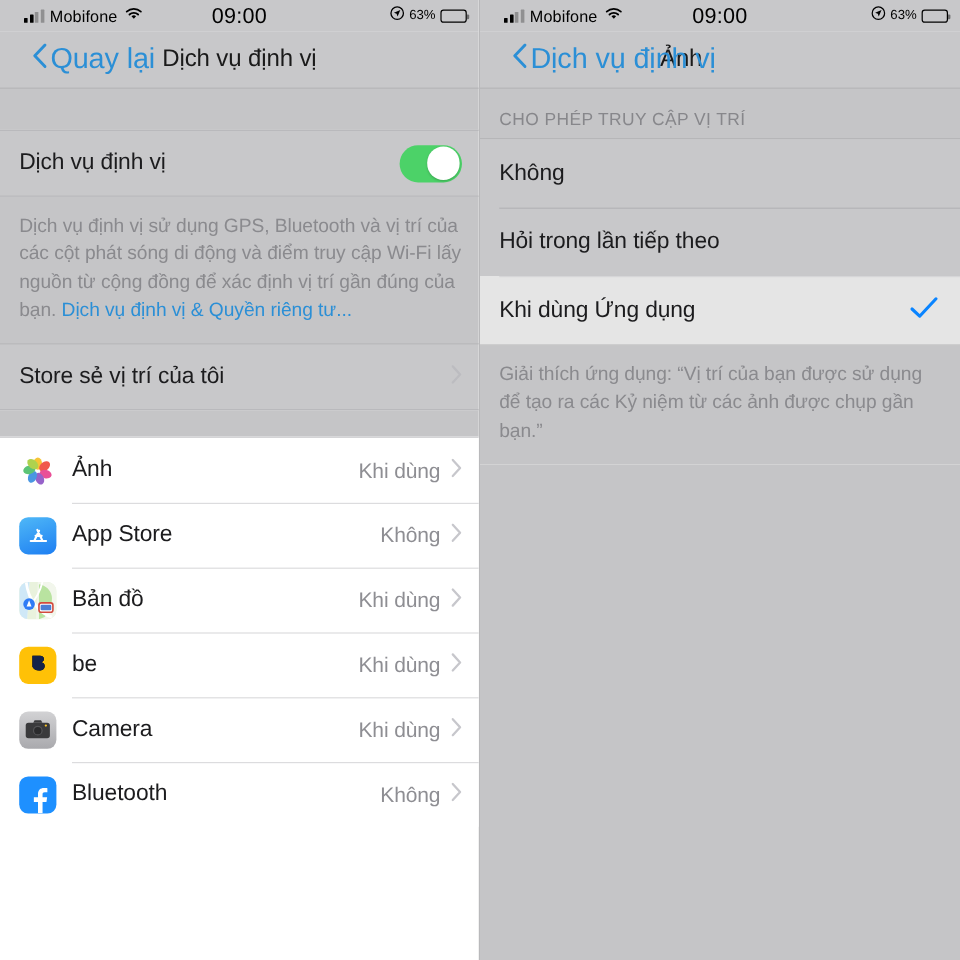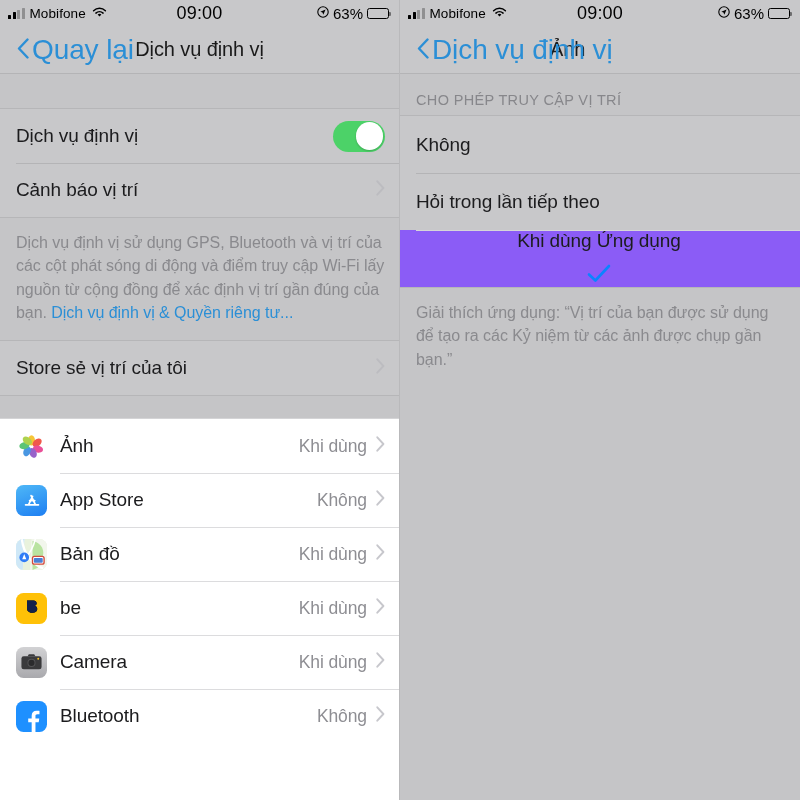--- a/index.html
+++ b/index.html
@@ -10,55 +10,55 @@
     -webkit-font-smoothing:antialiased;
   }
   .screen{ position:relative; width:800px; height:800px; display:flex; }
 
   .panel{ position:relative; width:400px; height:800px; overflow:hidden; background:#ffffff; }
   .panel.left{ border-right:1px solid #b9b9bb; }
 
   
   .statusbar{
     height:26px; background:#c8c8ca; display:flex; align-items:center;
-    padding:0 10px 0 8px; position:relative;
+    padding:0 10px 0 20px; position:relative;
   }
   .sb-left{ display:flex; align-items:center; gap:5px; }
   .sb-signal{ display:flex; align-items:flex-end; gap:1.5px; height:11px; }
   .sb-signal i{ width:3px; background:#000; border-radius:.5px; display:block; }
   .sb-signal i:nth-child(1){ height:4px; }
   .sb-signal i:nth-child(2){ height:6.5px; }
   .sb-signal i:nth-child(3){ height:9px; opacity:.28; }
   .sb-signal i:nth-child(4){ height:11px; opacity:.28; }
   .sb-carrier{ font-size:13.5px; color:#000; letter-spacing:.1px; }
   .sb-wifi{ margin-left:1px; }
   .sb-time{
     position:absolute; left:0; right:0; text-align:center;
     font-size:18px; color:#000; letter-spacing:.2px; font-weight:400;
   }
   .sb-right{ margin-left:auto; display:flex; align-items:center; gap:4px; position:relative; z-index:2; }
-  .sb-batt-pct{ font-size:15px; color:#000; }
+  .sb-batt-pct{ font-size:11px; color:#000; }
   .sb-batt{
     width:22px; height:11px; border:1.2px solid #000; border-radius:2.6px;
     position:relative; padding:1.2px;
   }
   .sb-batt::after{
     content:""; position:absolute; right:-3.2px; top:3px; width:1.8px; height:4px;
     background:#000; border-radius:0 1px 1px 0; opacity:.45;
   }
   .sb-batt-fill{ height:100%; width:62%; background:#000; border-radius:1.2px; }
 
   
   .navbar{
     height:48px; background:#c8c8ca; display:flex; align-items:center;
     position:relative; border-bottom:1px solid #b4b4b6;
   }
   .nav-back{
-    display:flex; align-items:center; gap:3px; padding-left:17px;
-    color:#2b8fd6; font-size:28px; cursor:pointer; z-index:3;
+    display:flex; align-items:center; gap:3px; padding-left:27px;
+    color:#2b8fd6; font-size:24px; cursor:pointer; z-index:3;
   }
   .nav-chev{ display:block; }
   .nav-back-label{ letter-spacing:-.1px; }
   .nav-title{
     position:absolute; left:0; right:0; text-align:center;
     font-size:20px; color:#1a1a1a; font-weight:400; letter-spacing:-.1px;
   }
   .panel.left .nav-title{ left:90px; right:90px; }
   .panel.right .nav-title{ left:150px; right:40px; text-align:left; }
 
@@ -119,21 +119,21 @@
 
   
   .opt-group{ background:#c8c8ca; border-top:1px solid #b6b6b8; border-bottom:1px solid #b6b6b8; }
   .opt-row{
     display:flex; align-items:center; min-height:57px; padding:0 18px 0 16px;
     position:relative; cursor:pointer; background:#c8c8ca;
   }
   .opt-row + .opt-row::before{
     content:""; position:absolute; top:0; left:16px; right:0; height:1px; background:#b4b4b6;
   }
-  .opt-row.selected{ background:#8b5cf6;flex-direction:column; }
+  .opt-row.selected{ background:#e5e5e5; }
   .opt-row.selected::before{ background:#d6d6d8; }
   .opt-label{ font-size:19px; color:#1c1c1e; flex:1; letter-spacing:-.1px; }
   .opt-check{ color:#0a84ff; flex:none; }
 
   .filler{ background:#c5c5c7; flex:1; }
   .col{ display:flex; flex-direction:column; height:100%; }
 </style>
 </head>
 <body>
 
@@ -184,28 +184,20 @@
     </div>
 
     <div class="gap" style="height:34px"></div>
 
     <div class="group">
       <div class="row">
         <span class="row-label">Dịch vụ định vị</span>
         <span class="toggle">
             <span class="knob"></span>
           </span>
-      </div>
-      <div class="row">
-        <span class="row-label">Cảnh báo vị trí</span>
-        <span class="chev">
-          <svg width="9" height="16" viewBox="0 0 9 16">
-              <path d="M1.3 1.3 7.4 8l-6.1 6.7" stroke="currentColor" stroke-width="1.9" fill="none" stroke-linecap="round" stroke-linejoin="round"></path>
-            </svg>
-        </span>
       </div>
     </div>
 
     <div class="gap">
       <div class="note big">
         <span>Dịch vụ định vị sử dụng GPS, Bluetooth và vị trí của các cột phát sóng di động và điểm truy cập Wi-Fi lấy nguồn từ cộng đồng để xác định vị trí gần đúng của bạn. </span><a href="#">Dịch vụ định vị &amp; Quyền riêng tư...</a>
       </div>
     </div>
 
     <div class="group">

